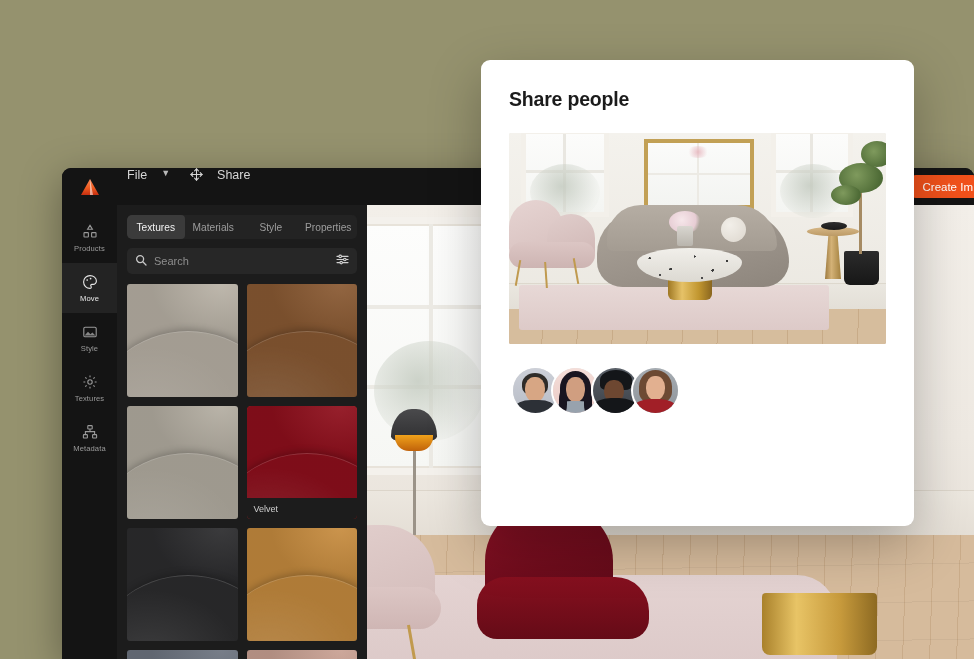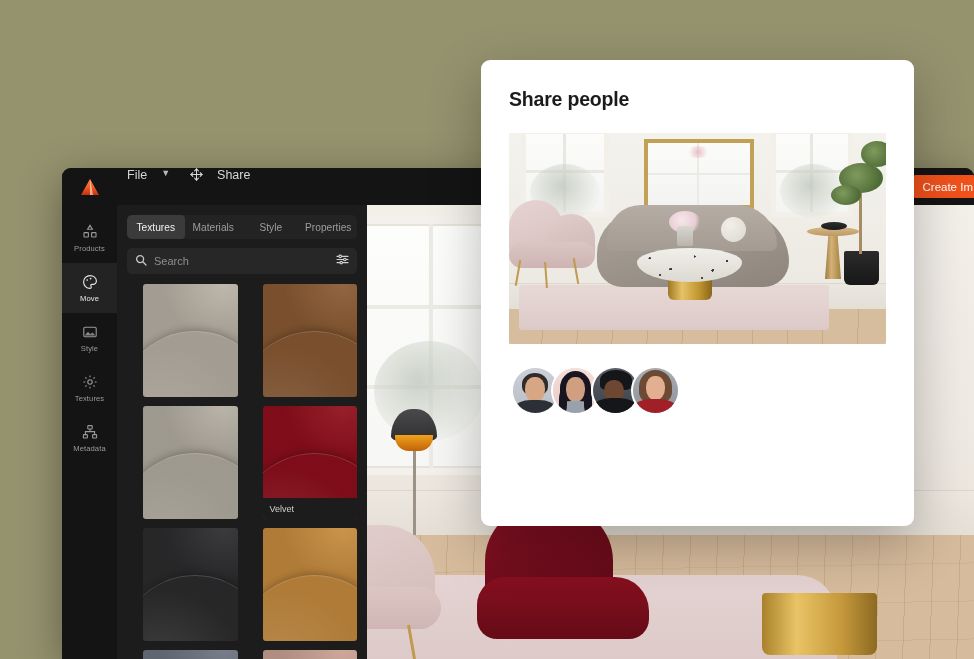--- a/index.html
+++ b/index.html
@@ -105,21 +105,20 @@
   #tex-grid {
     display: grid;
     grid-template-columns: repeat(2, 1fr);
     gap: 9px;
   }
   .tex-tile {
     position: relative;
     height: 113px;
     border-radius: 3px;
     overflow: hidden;
-    margin-left: 16px;
   }
   .tex-tile.selected {
     outline: 1.6px solid #F1511B;
     outline-offset: -1.6px;
     border-radius: 4px;
   }
   .tex-swatch { position: absolute; inset: 0; }
   .tex-swatch::after {
     content: ""; position: absolute; inset: 0;
     background:

